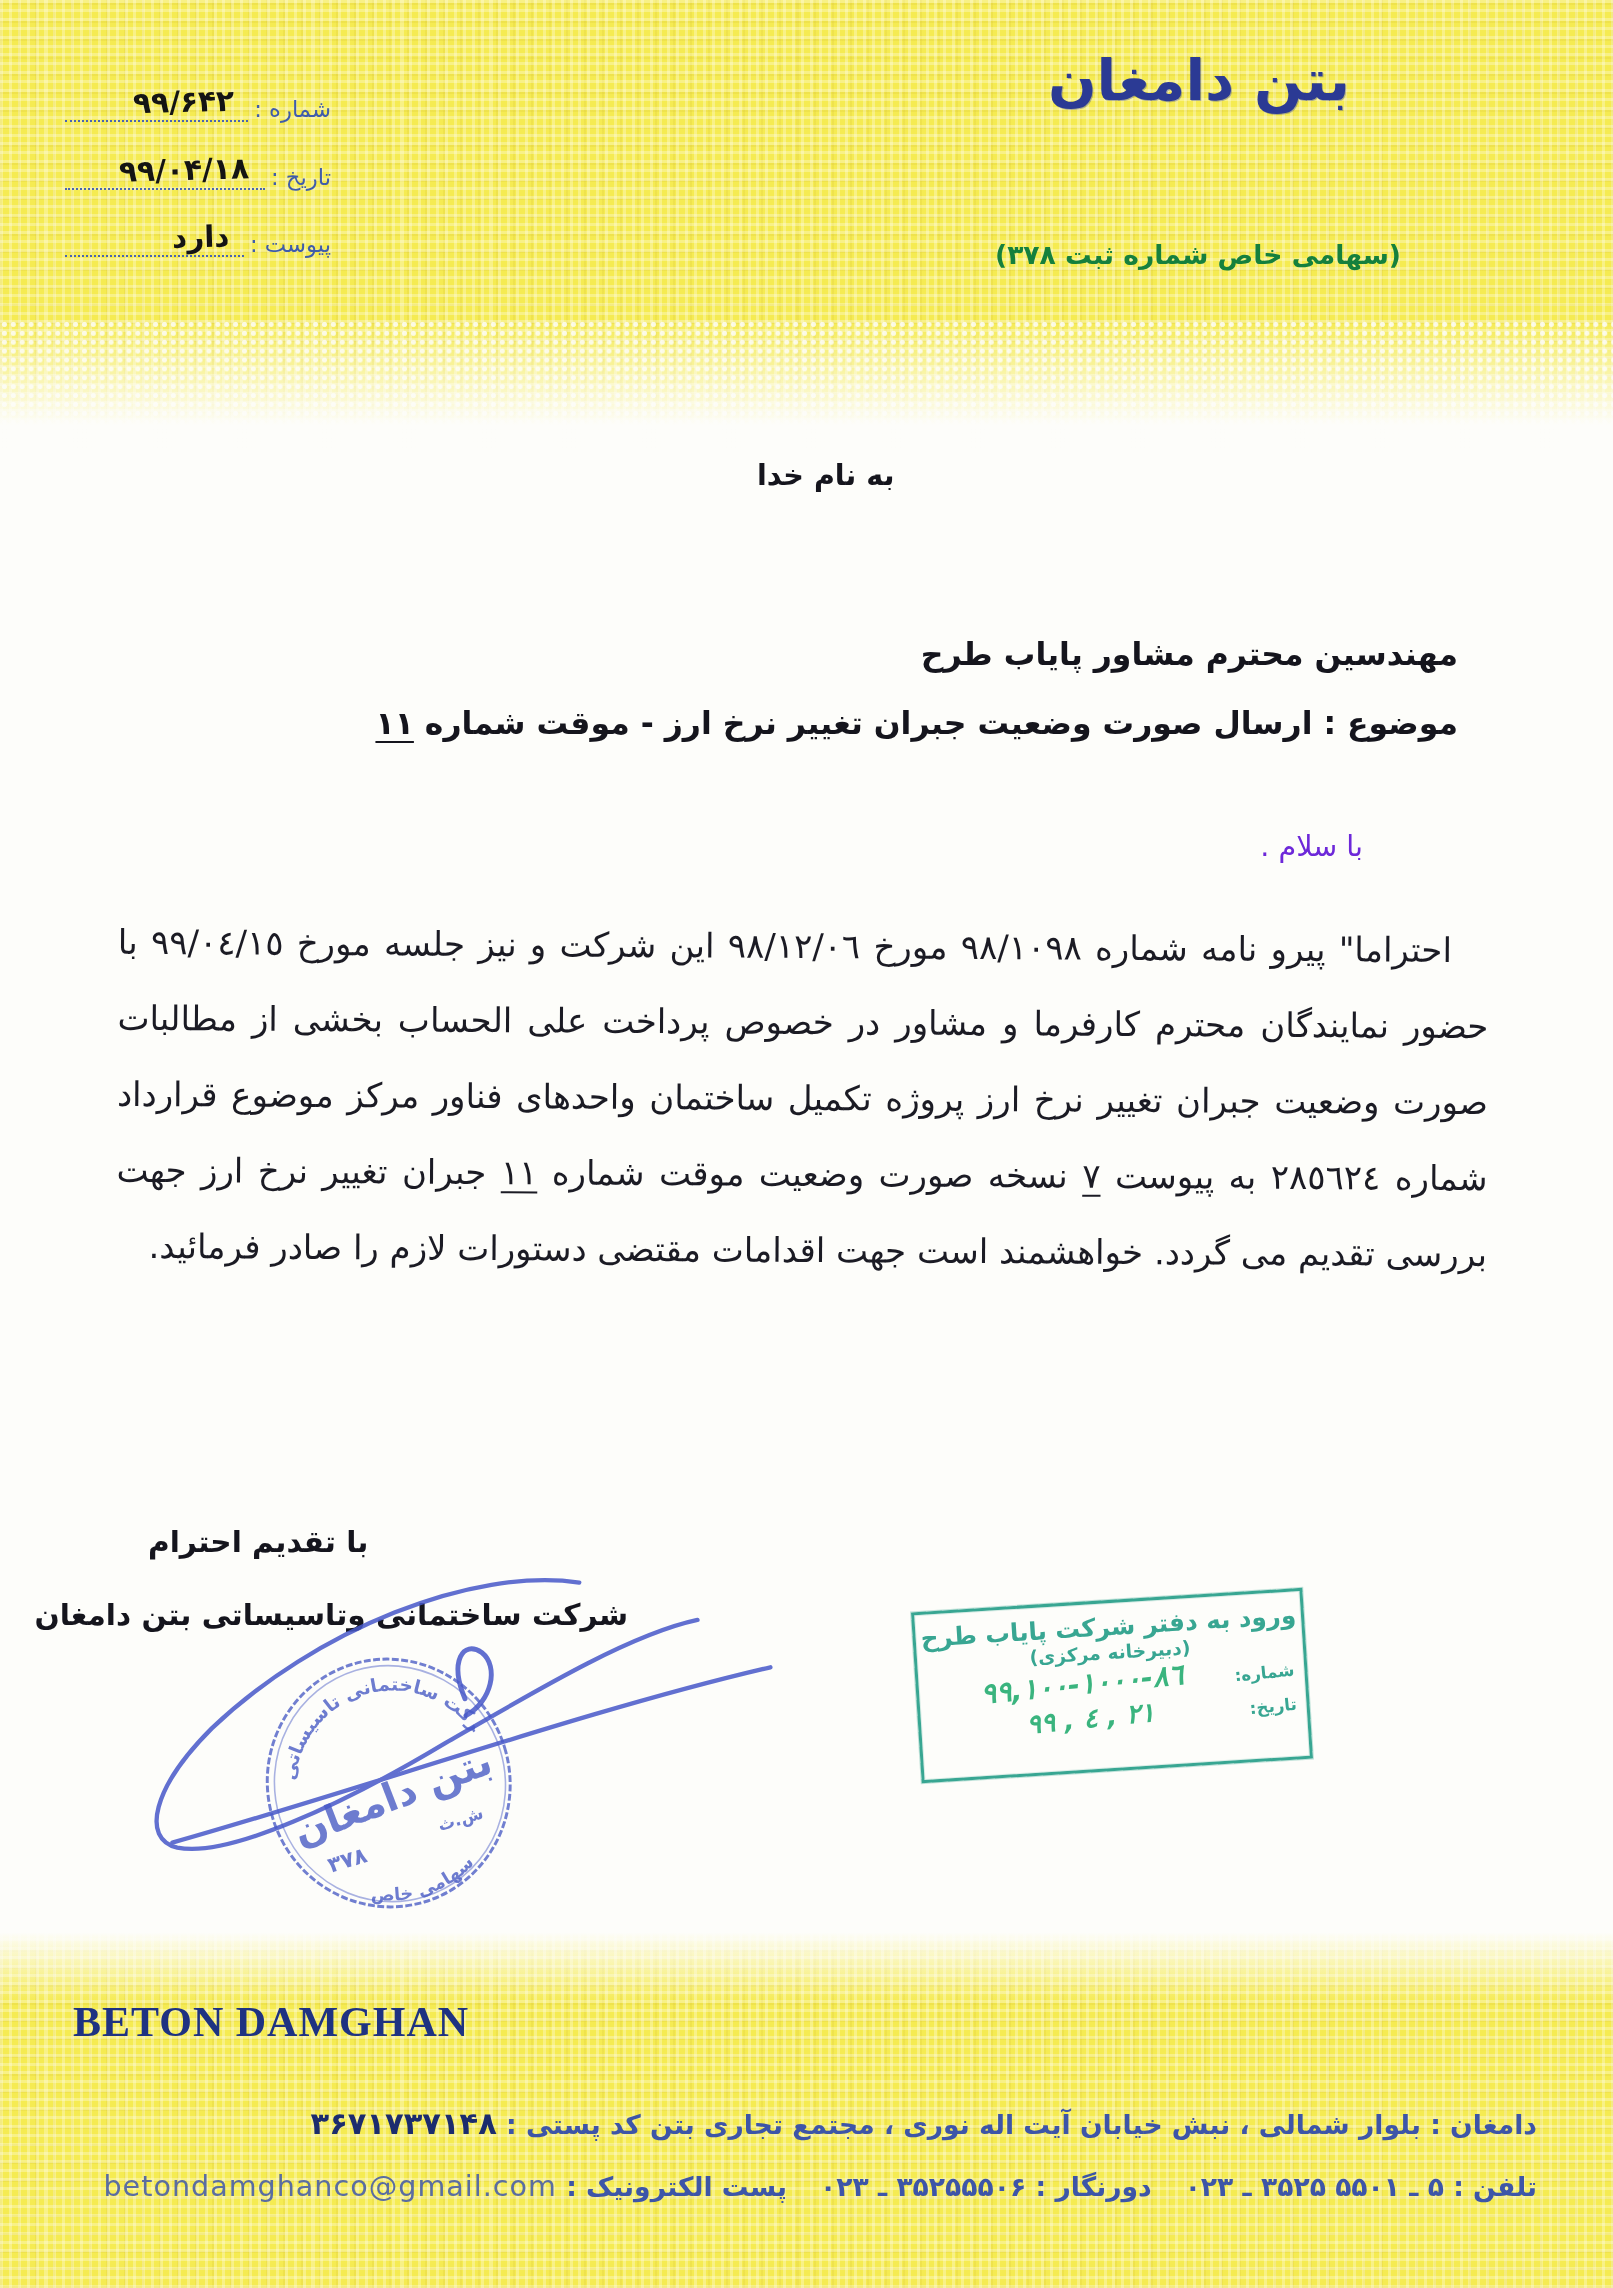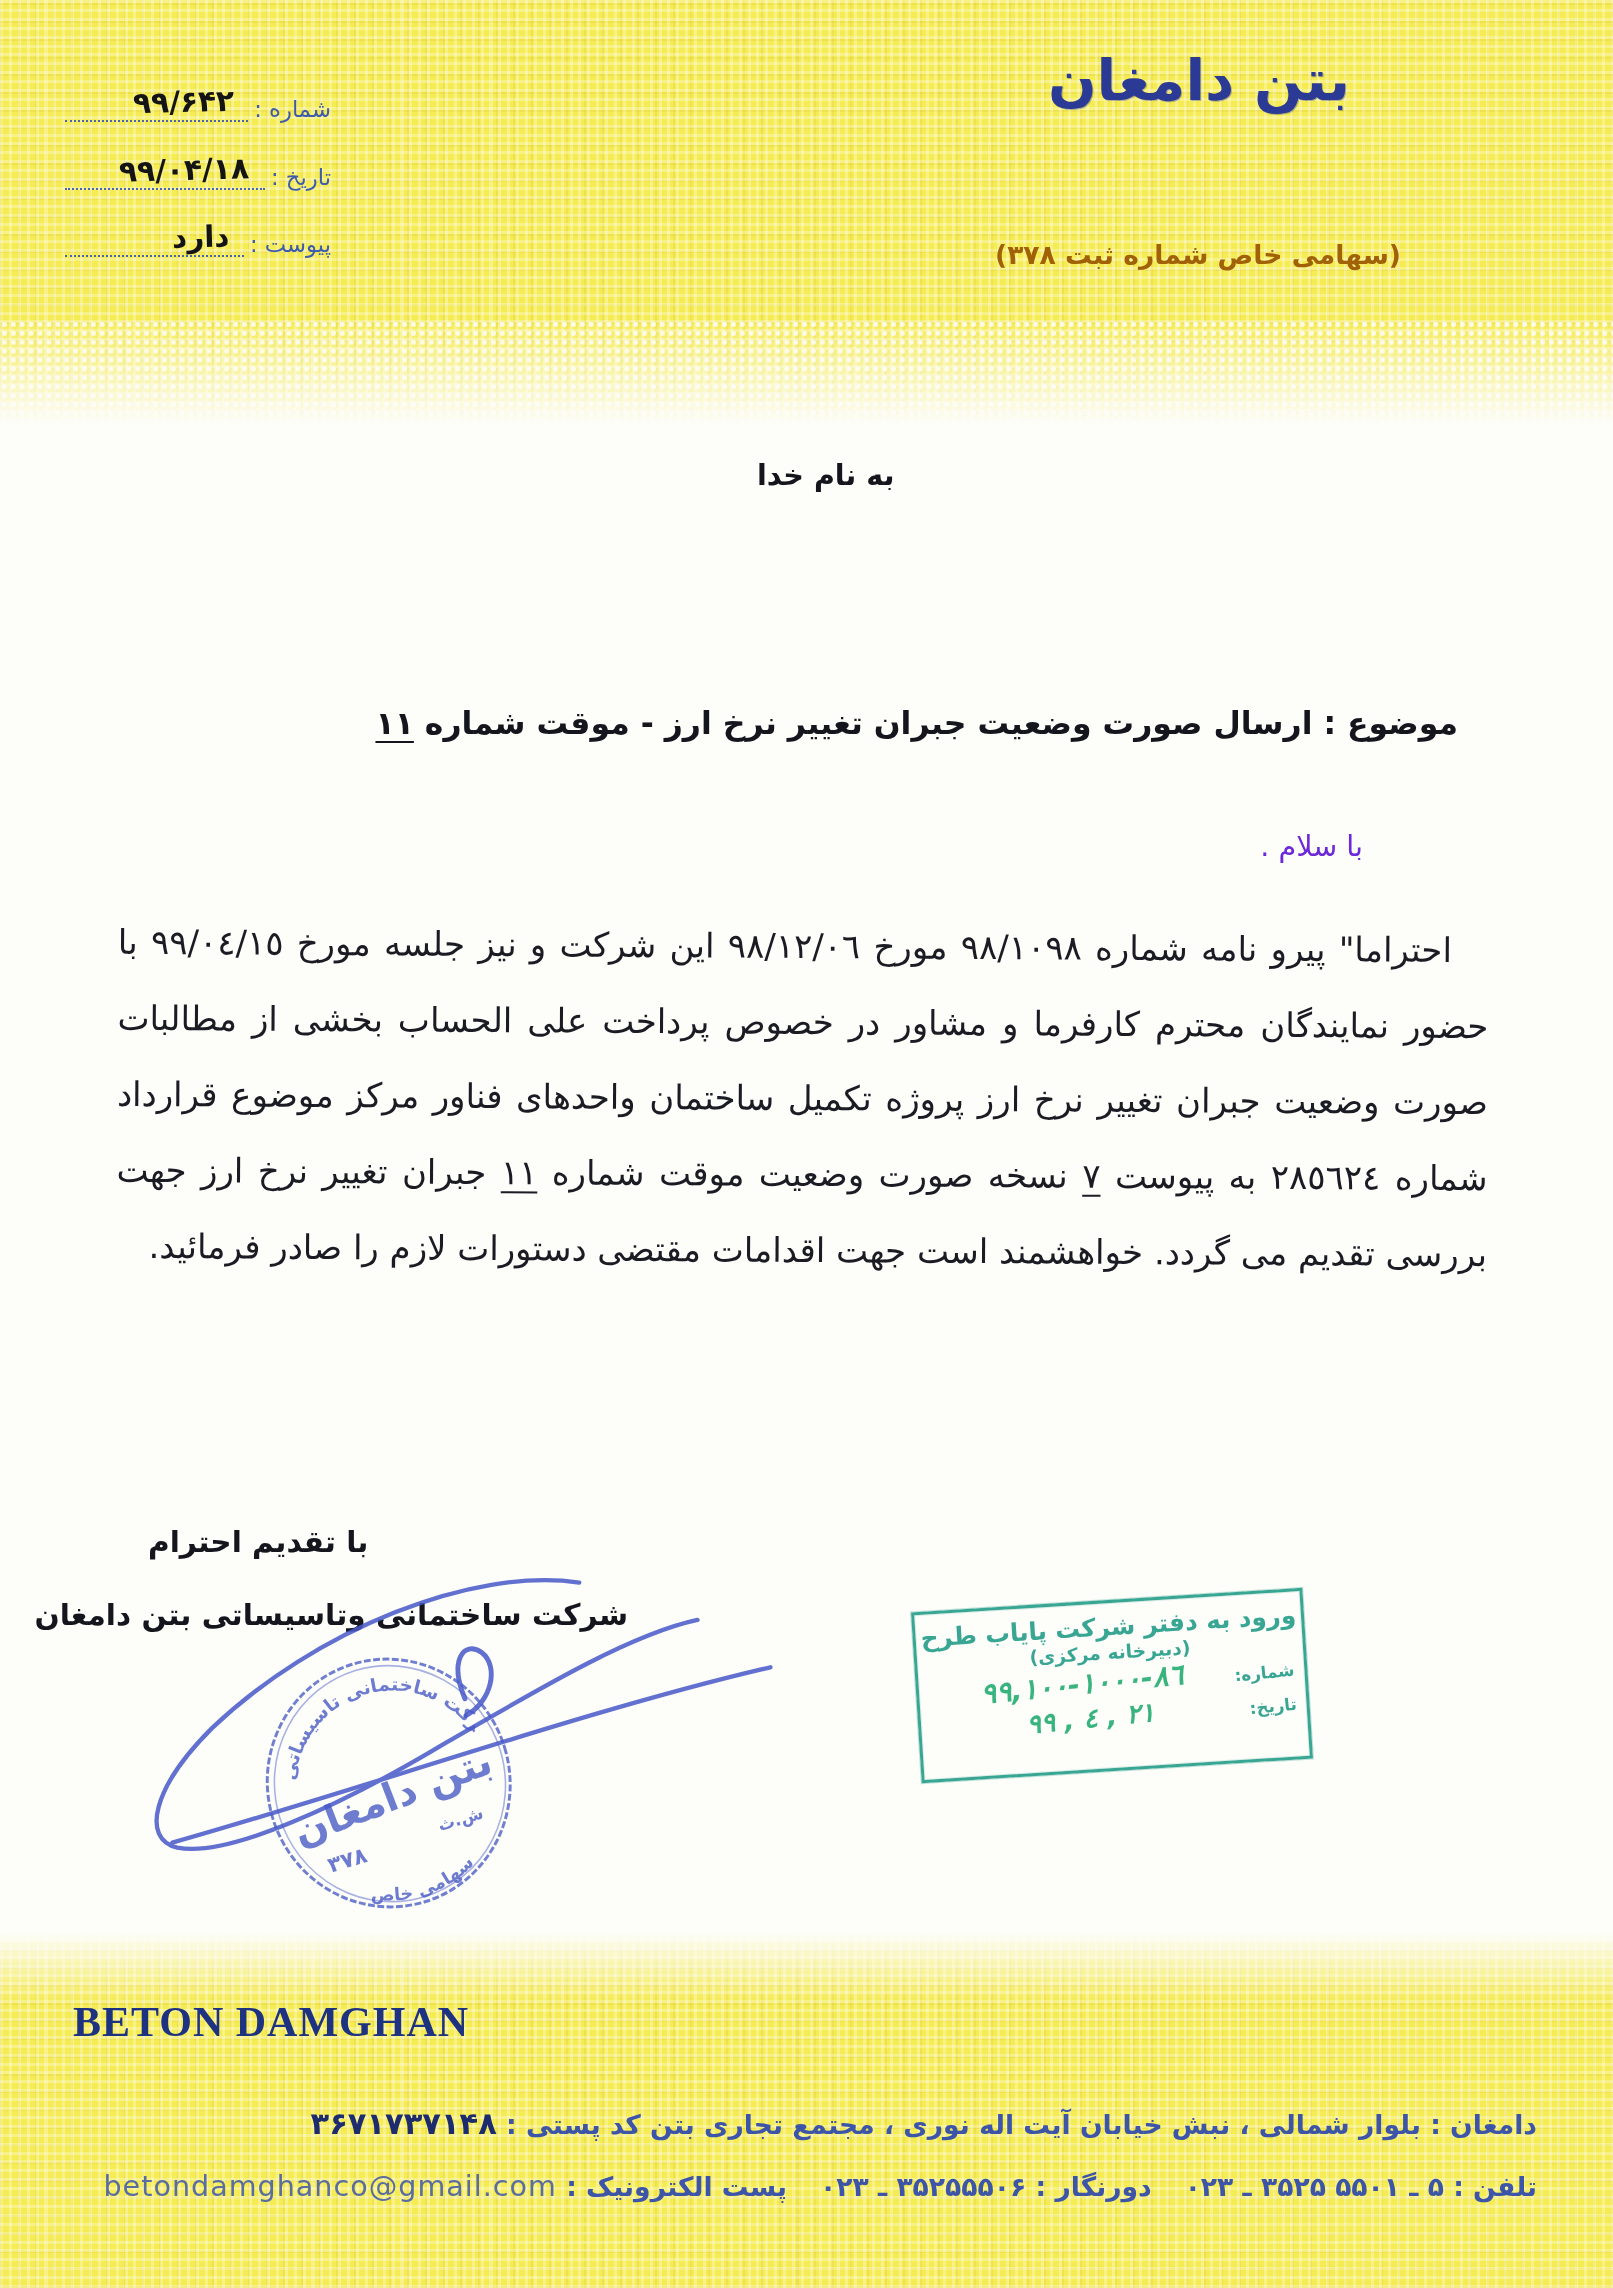--- a/index.html
+++ b/index.html
@@ -45,21 +45,21 @@
     position:absolute;top:47px;right:264px;direction:rtl;
     font-size:57px;font-weight:bold;color:#2b3a94;
     text-shadow:1px 1px 0 rgba(43,58,148,.35);white-space:nowrap;
   }
   .brand-sub{
     position:absolute;top:173px;right:85px;direction:rtl;
     font-size:32.5px;font-weight:bold;color:#504f5a;white-space:nowrap;
   }
   .brand-reg{
     position:absolute;top:239px;right:213px;direction:rtl;
-    font-size:26.6px;font-weight:bold;color:#a16207;white-space:nowrap;
+    font-size:26.6px;font-weight:bold;color:#15803d;white-space:nowrap;
   }
   
   .bismillah{
     position:absolute;top:458px;left:50%;transform:translateX(calc(-50% + 18.7px));
     font-size:28.6px;font-weight:bold;color:#15151d;white-space:nowrap;direction:rtl;
   }
   .recipient{
     position:absolute;top:636px;right:156px;direction:rtl;
     font-size:31.5px;font-weight:bold;color:#15151d;white-space:nowrap;
   }
@@ -147,20 +147,21 @@
       <span class="ref-dots">
         <b class="ref-value">دارد</b>
       </span>
     </div>
   </div>
 
   <div class="brand-name">بتن دامغان</div>
   <div class="brand-reg">(سهامی خاص شماره ثبت ۳۷۸)</div>
 
   <div class="bismillah">به نام خدا</div>
+  <div class="recipient">مهندسین محترم مشاور پایاب طرح</div>
   <div class="subject"><span>موضوع : ارسال صورت وضعیت جبران تغییر نرخ ارز - موقت شماره </span><span class="u-num">١١</span></div>
   <div class="salutation">با سلام .</div>
 
   <div class="body-paragraph"><span>احتراما" پیرو نامه شماره ٩٨/١٠٩٨ مورخ ٩٨/١٢/٠٦ این شرکت و نیز جلسه مورخ ٩٩/٠٤/١٥ با حضور نمایندگان محترم کارفرما و مشاور در خصوص پرداخت علی الحساب بخشی از مطالبات صورت وضعیت جبران تغییر نرخ ارز پروژه تکمیل ساختمان واحدهای فناور مرکز موضوع قرارداد شماره ٢٨٥٦٢٤ به پیوست </span><span class="u-num">٧</span><span> نسخه صورت وضعیت موقت شماره </span><span class="u-num">١١</span><span> جبران تغییر نرخ ارز جهت بررسی تقدیم می گردد. خواهشمند است جهت اقدامات مقتضی دستورات لازم را صادر فرمائید.</span></div>
 
   <div class="closing">با تقدیم احترام</div>
   <div class="signatory">شرکت ساختمانی وتاسیساتی بتن دامغان</div>
 
   <svg class="seal-svg" width="335" height="296" viewBox="0 0 340 300">
     <g transform="rotate(-17 155 150)" fill="none" stroke="#4a5cc5" opacity="0.78">

